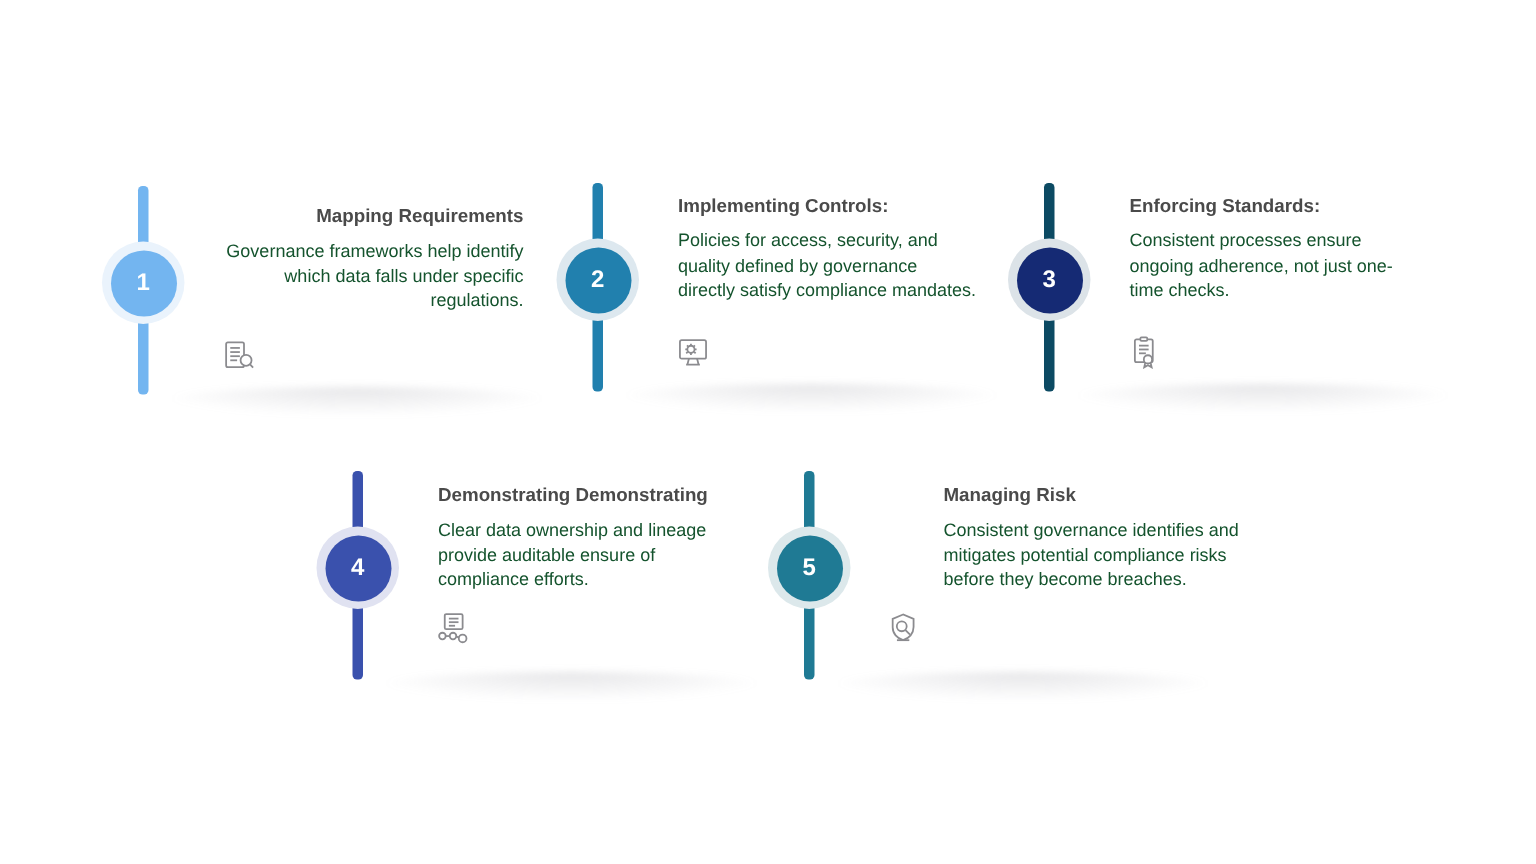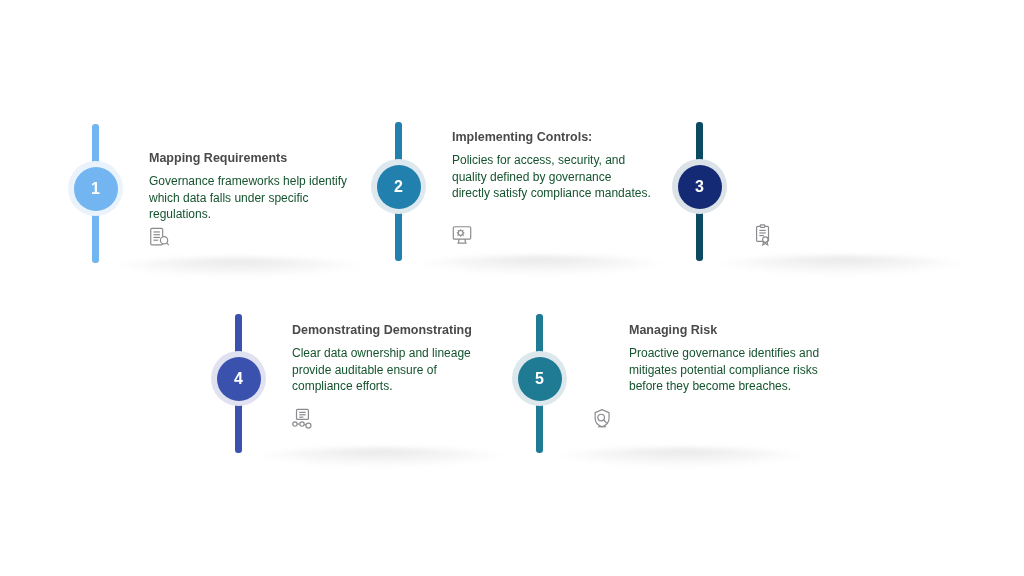--- a/index.html
+++ b/index.html
@@ -127,21 +127,21 @@
   }
   .card-icon svg { display: block; }
 
   
   .card.c1 { left: 72px;  top: 118px; }
   .card.c2 { left: 375px; top: 116px; }
   .card.c3 { left: 676px; top: 116px; }
   .card.c4 { left: 215px; top: 308px; }
   .card.c5 { left: 516px; top: 308px; }
 
-  .card.c1 .text-block { top: 32px; }
+  .card.c1 .text-block { top: 18px; text-align: right; }
   .card.c2 .text-block { top: 13px; }
   .card.c3 .text-block { top: 13px; }
   .card.c4 .text-block { top: 14px; }
   .card.c5 .text-block { top: 14px; }
 
   .card.c1 .card-icon { top: 108px; }
   .card.c2 .card-icon { top: 108px; }
   .card.c3 .card-icon { top: 108px; }
   .card.c4 .card-icon { top: 100px; }
   .card.c5 .card-icon { top: 100px; }
@@ -202,20 +202,24 @@
     </div>
   </div>
 
   <div class="card c3">
     <div class="card-surface"></div>
     <div class="card-shadow"></div>
     <div class="bar" style="background:#0C4A63;"></div>
     <div class="badge-wrap">
       <div class="badge-halo" style="background:#DCE3E8;"></div>
       <div class="badge" style="background:#152A74;">3</div>
+    </div>
+    <div class="text-block">
+      <p class="card-heading">Enforcing Standards:</p>
+      <p class="card-body">Consistent processes ensure ongoing adherence, not just one-time checks.</p>
     </div>
     <div class="card-icon">
       <svg viewBox="0 0 24 24" width="22" height="22" fill="none" stroke="#6b6b70" stroke-width="1.3">
         <rect x="5" y="2.5" width="13" height="16.5" rx="1.2"></rect>
         <rect x="9" y="1" width="5" height="2.6" rx="0.8" fill="#ffffff"></rect>
         <line x1="8" y1="7" x2="15" y2="7"></line>
         <line x1="8" y1="9.8" x2="15" y2="9.8"></line>
         <line x1="8" y1="12.6" x2="13" y2="12.6"></line>
         <circle cx="14.5" cy="17" r="3" fill="#ffffff"></circle>
         <path d="M12.6 19.2 L11.8 22.8 L14.5 21.3 L17.2 22.8 L16.4 19.2"></path>
@@ -253,21 +257,21 @@
   <div class="card c5">
     <div class="card-surface"></div>
     <div class="card-shadow"></div>
     <div class="bar" style="background:#1F7A94;"></div>
     <div class="badge-wrap">
       <div class="badge-halo" style="background:#DCE8EB;"></div>
       <div class="badge" style="background:#1F7A94;">5</div>
     </div>
     <div class="text-block">
       <p class="card-heading">Managing Risk</p>
-      <p class="card-body">Proactive governance identifies and mitigates potential compliance risks before they become breaches.</p>
+      <p class="card-body">Consistent governance identifies and mitigates potential compliance risks before they become breaches.</p>
     </div>
     <div class="card-icon">
       <svg viewBox="0 0 24 24" width="22" height="22" fill="none" stroke="#6b6b70" stroke-width="1.3">
         <path d="M11 1.8 L3.4 5 V11 c0 4.6 3.2 8.2 7.6 9.4 4.4 -1.2 7.6 -4.8 7.6 -9.4 V5 Z"></path>
         <circle cx="10" cy="10.4" r="3.6" fill="#ffffff"></circle>
         <line x1="12.7" y1="13.1" x2="16" y2="16.4"></line>
         <path d="M6.5 20.5 h9"></path>
       </svg>
     </div>
   </div>

